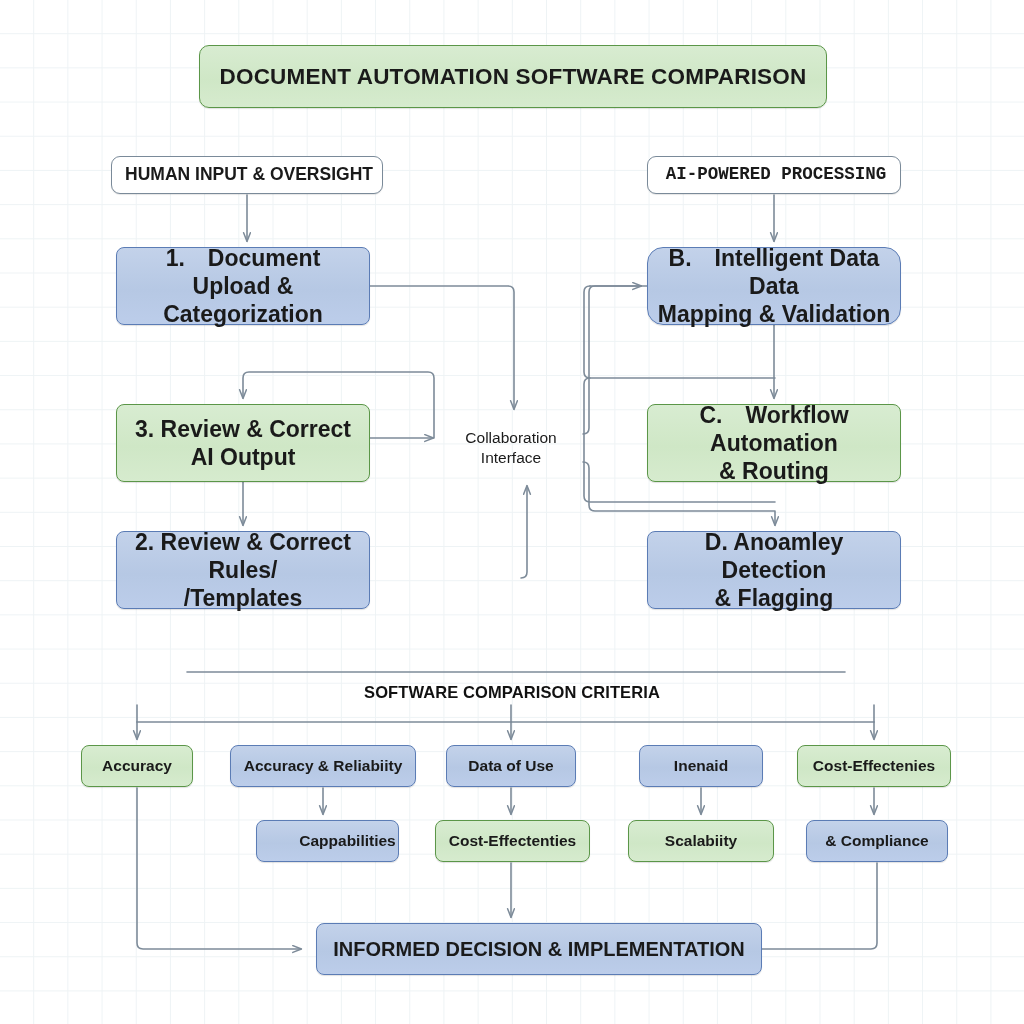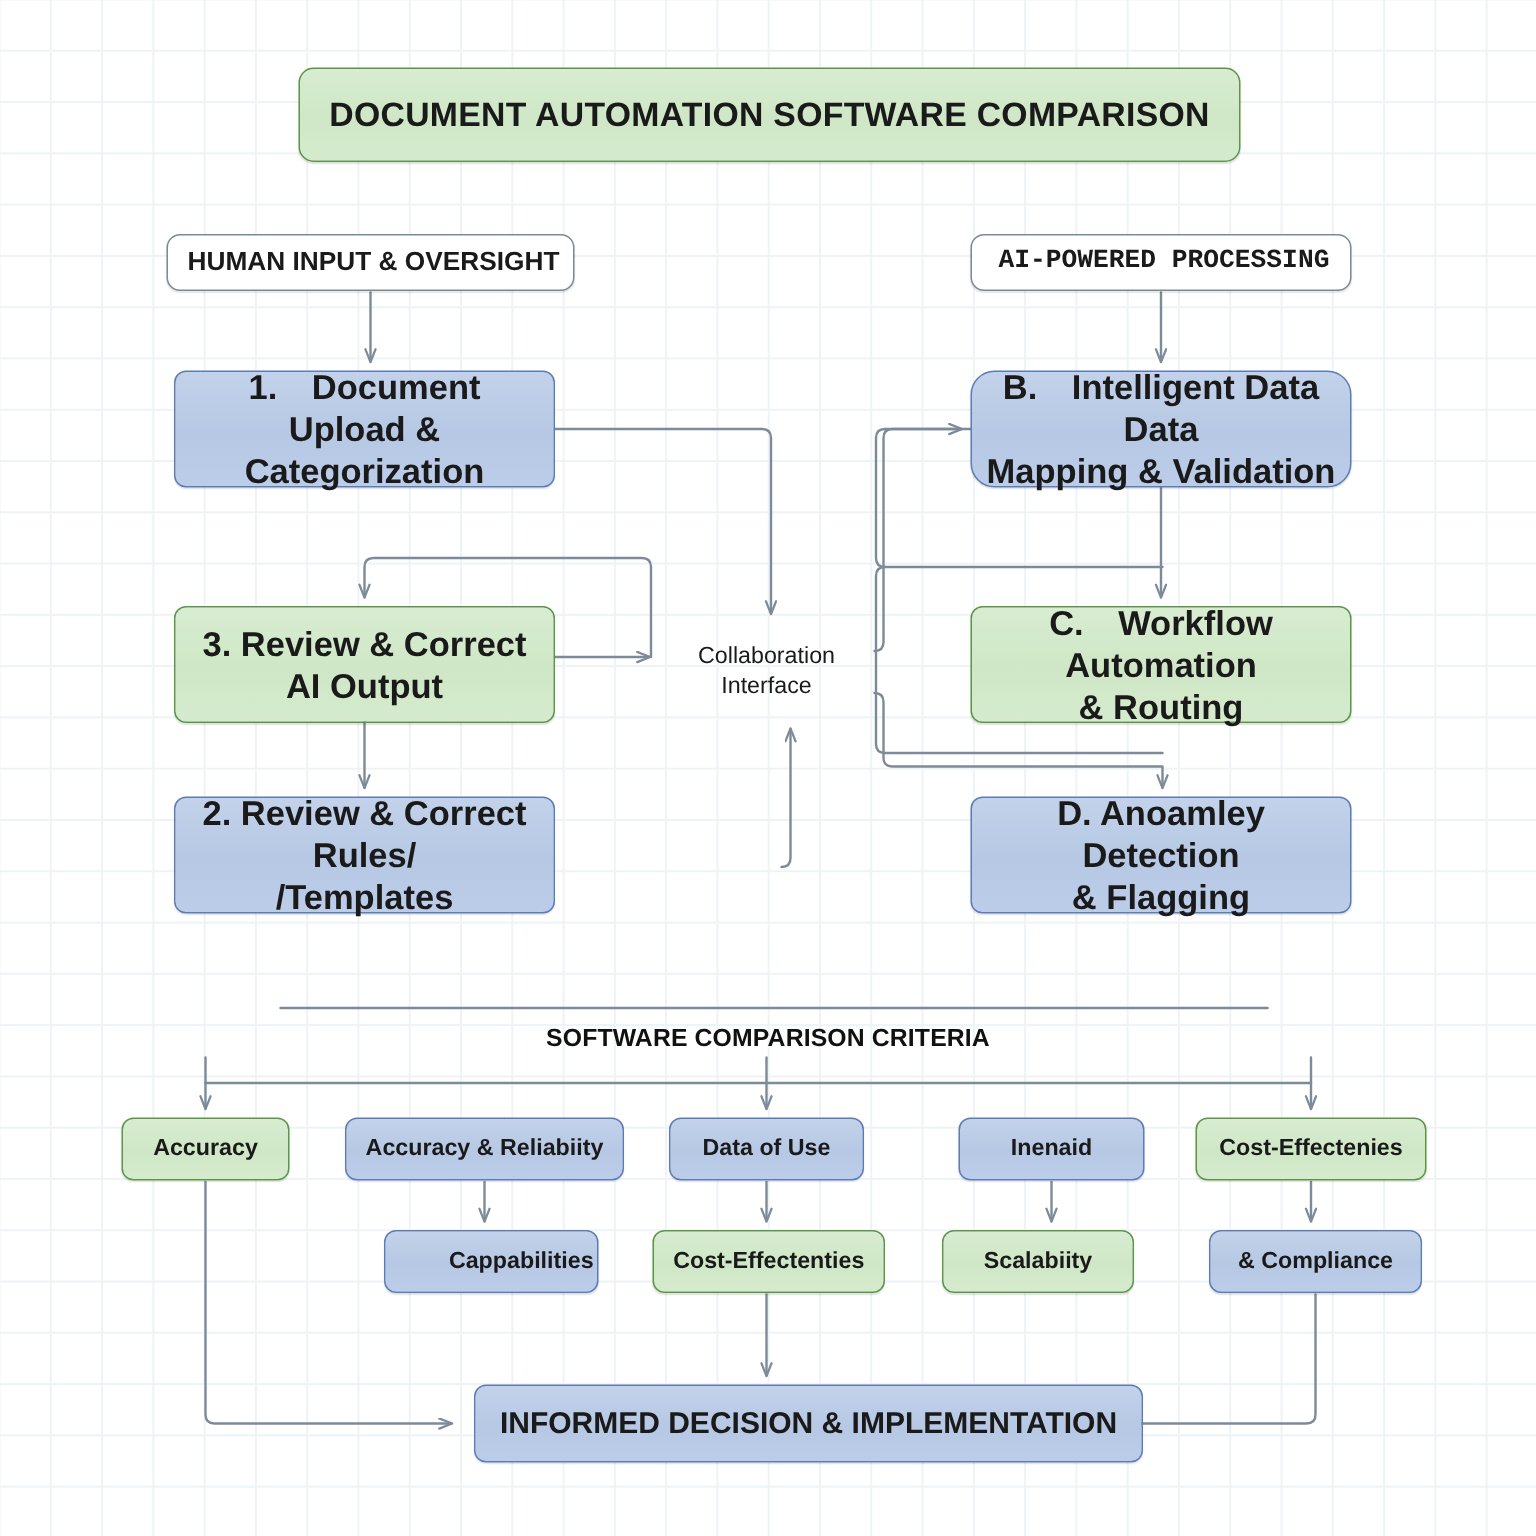--- a/index.html
+++ b/index.html
@@ -81,21 +81,21 @@
 
   .crit{height:42px;font-size:15.5px;border-radius:8px;}
   .c1{left:81px;top:745px;width:112px;}
   .c2{left:230px;top:745px;width:186px;}
   .c3{left:446px;top:745px;width:130px;}
   .c4{left:639px;top:745px;width:124px;}
   .c5{left:797px;top:745px;width:154px;}
 
   .s1{left:256px;top:820px;width:143px;padding-left:48px;}
   .s2{left:435px;top:820px;width:155px;}
-  .s3{left:628px;top:820px;width:128px;}
+  .s3{left:628px;top:820px;width:146px;}
   .s4{left:806px;top:820px;width:142px;}
 
   .final{
     left:316px;top:923px;width:446px;height:52px;
     font-size:20px;border-radius:8px;
   }
 </style>
 </head>
 <body>
 

